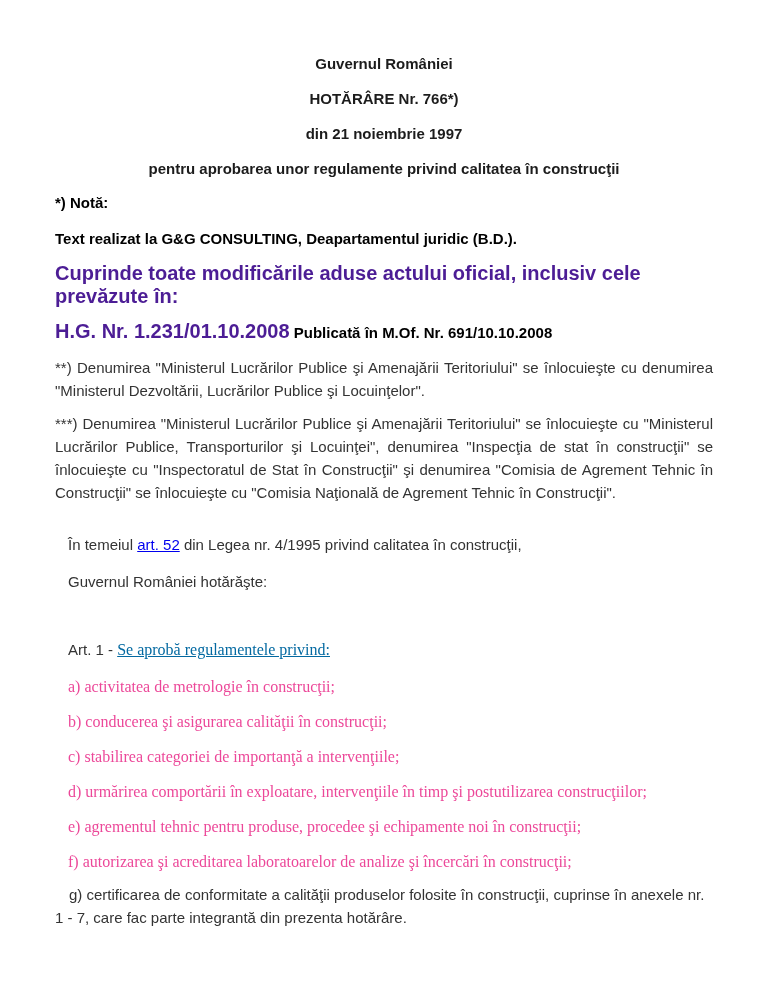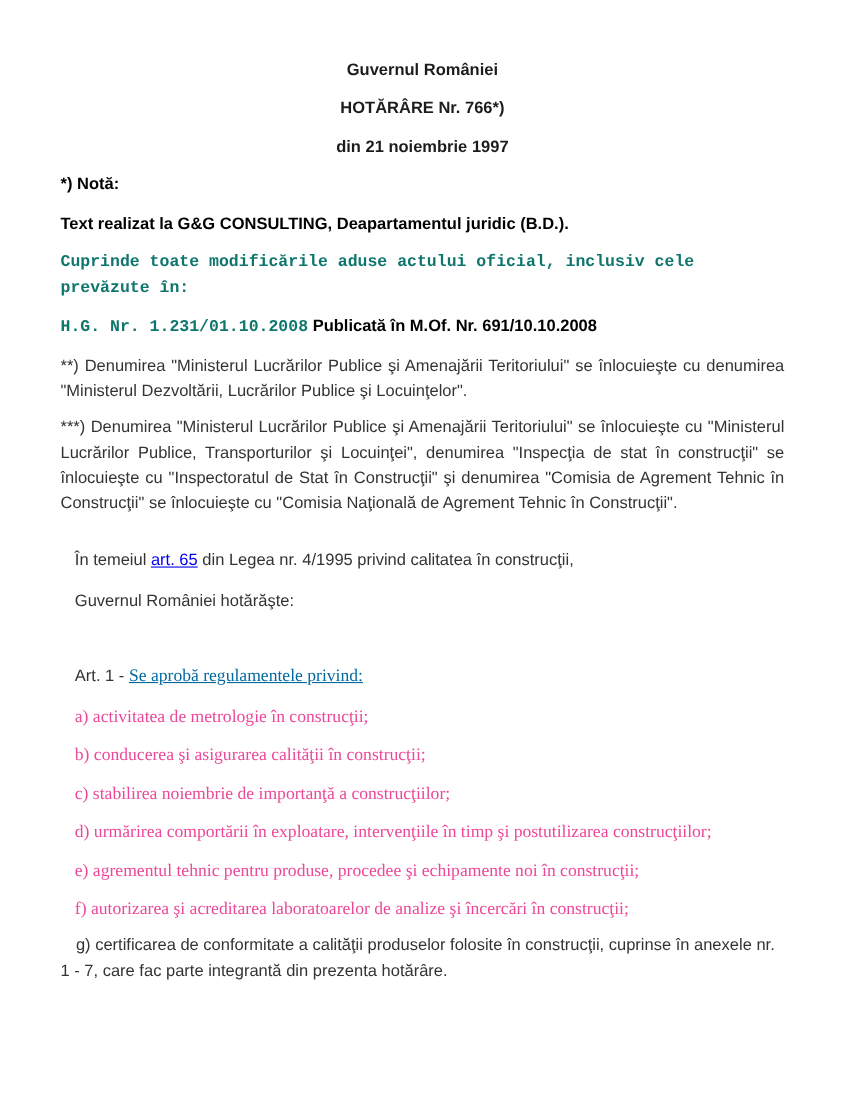--- a/index.html
+++ b/index.html
@@ -17,24 +17,24 @@
     overflow: hidden;
   }
   .doc p { margin: 0; }
   .center-bold {
     text-align: center;
     font-weight: bold;
     color: #1c1c1c;
   }
   .bold-sans { font-weight: bold; color: #000000; }
   .bold-serif {
-    font-family: Liberation Mono, monospace;
+    font-family: Liberation Sans, sans-serif;
     font-weight: bold;
-    font-size: 15px;
-    color: #0f766e;
+    font-size: 20px;
+    color: #4c1d95;
   }
   .reg-sans { color: #333333; }
   .just { text-align: justify; }
   .indent { text-indent: 13px; }
   .serif-item {
     font-family: "Liberation Serif", serif;
     font-size: 16px;
     color: #ec4899;
     text-indent: 13px;
   }
@@ -48,38 +48,39 @@
   .serif-run { font-family: "Liberation Serif", serif; font-size: 16px; }
 </style>
 </head>
 <body>
 
 <div class="doc">
 
   <p class="center-bold">Guvernul României</p>
   <p class="center-bold" style="margin-top:12px;">HOTĂRÂRE Nr. 766*)</p>
   <p class="center-bold" style="margin-top:12px;">din 21 noiembrie 1997</p>
+  <p class="center-bold" style="margin-top:12px;">pentru aprobarea unor regulamente privind calitatea în construcţii</p>
 
   <p class="bold-sans" style="margin-top:11px;">*) Notă:</p>
   <p class="bold-sans" style="margin-top:13px;">Text realizat la G&amp;G CONSULTING, Deapartamentul juridic (B.D.).</p>
   <p class="bold-serif" style="margin-top:12px;">Cuprinde toate modificările aduse actului oficial, inclusiv cele prevăzute în:</p>
 
   <p style="margin-top:12px;"><span class="bold-serif">H.G. Nr. 1.231/01.10.2008</span><span class="bold-sans"> Publicată în M.Of. Nr. 691/10.10.2008</span></p>
 
   <p class="reg-sans just" style="margin-top:12px;">**) Denumirea "Ministerul Lucrărilor Publice şi Amenajării Teritoriului" se înlocuieşte cu denumirea "Ministerul Dezvoltării, Lucrărilor Publice şi Locuinţelor".</p>
   <p class="reg-sans just" style="margin-top:10px;">***) Denumirea "Ministerul Lucrărilor Publice şi Amenajării Teritoriului" se înlocuieşte cu "Ministerul Lucrărilor Publice, Transporturilor şi Locuinţei", denumirea "Inspecţia de stat în construcţii" se înlocuieşte cu "Inspectoratul de Stat în Construcţii" şi denumirea "Comisia de Agrement Tehnic în Construcţii" se înlocuieşte cu "Comisia Naţională de Agrement Tehnic în Construcţii".</p>
 
-  <p class="reg-sans indent" style="margin-top:29px;"><span>În temeiul </span><a href="#" class="doc-link">art. 65</a><span> din Legea nr. 4/1995 privind calitatea în construcţii,</span></p>
+  <p class="reg-sans indent" style="margin-top:29px;"><span>În temeiul </span><a href="#" class="doc-link">art. 52</a><span> din Legea nr. 4/1995 privind calitatea în construcţii,</span></p>
 
   <p class="reg-sans indent" style="margin-top:14px;">Guvernul României hotărăşte:</p>
 
   <p class="indent" style="margin-top:45px;"><span class="reg-sans">Art. 1 - </span><span class="serif-run" style="color:#0369a1;text-decoration:underline;">Se aprobă regulamentele privind:</span></p>
 
   <p class="serif-item" style="margin-top:14px;">a) activitatea de metrologie în construcţii;</p>
   <p class="serif-item" style="margin-top:12px;">b) conducerea şi asigurarea calităţii în construcţii;</p>
-  <p class="serif-item" style="margin-top:12px;">c) stabilirea noiembrie de importanţă a construcţiilor;</p>
+  <p class="serif-item" style="margin-top:12px;">c) stabilirea categoriei de importanţă a intervenţiile;</p>
   <p class="serif-item" style="margin-top:12px;">d) urmărirea comportării în exploatare, intervenţiile în timp şi postutilizarea construcţiilor;</p>
   <p class="serif-item" style="margin-top:12px;">e) agrementul tehnic pentru produse, procedee şi echipamente noi în construcţii;</p>
   <p class="serif-item" style="margin-top:12px;">f) autorizarea şi acreditarea laboratoarelor de analize şi încercări în construcţii;</p>
 
   <p class="item-g" style="margin-top:10px;">g) certificarea de conformitate a calităţii produselor folosite în construcţii, cuprinse în anexele nr. 1 - 7, care fac parte integrantă din prezenta hotărâre.</p>
 
 </div>
 
 </body></html>

